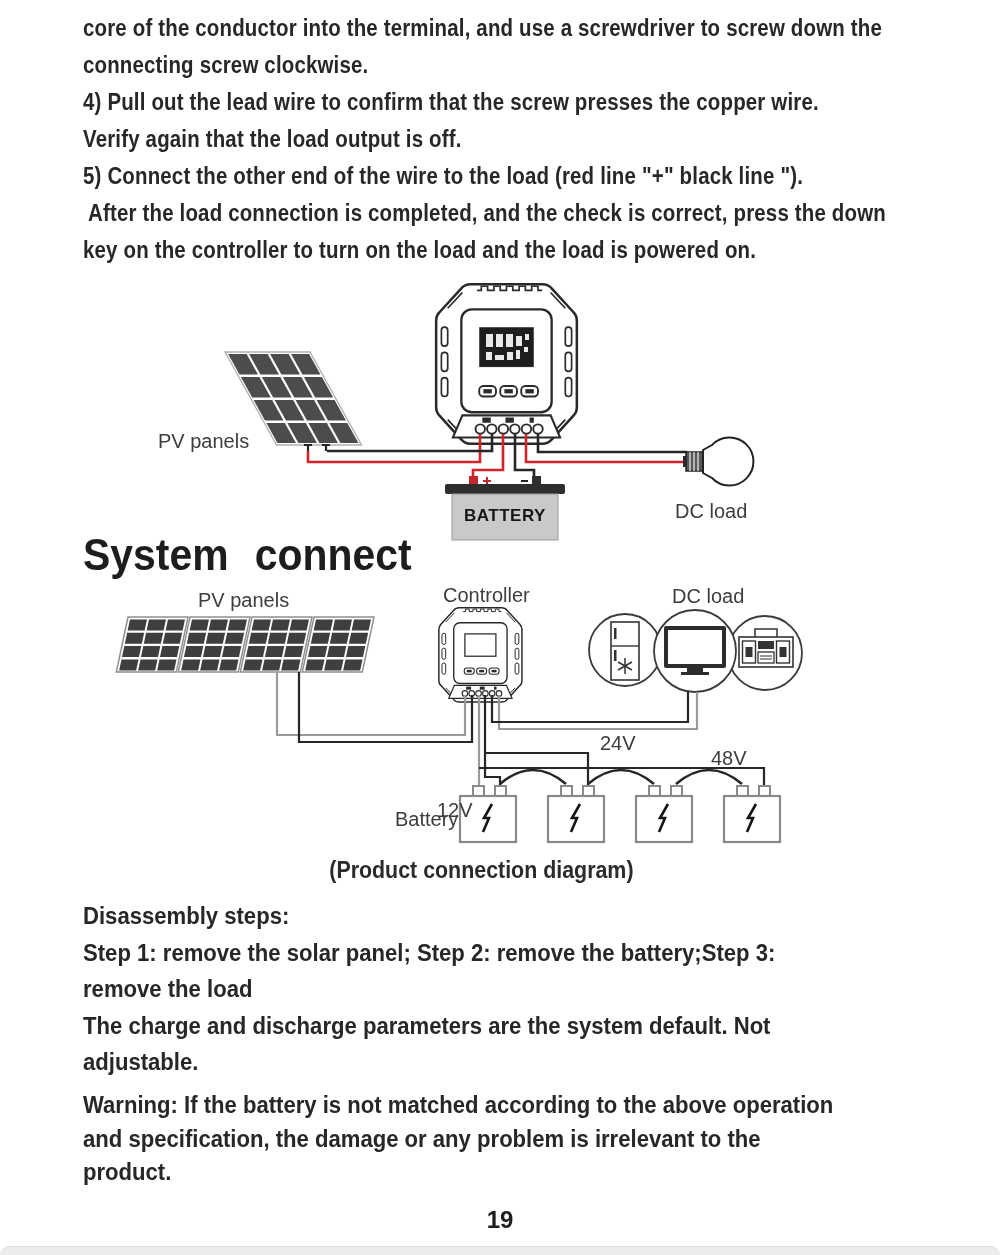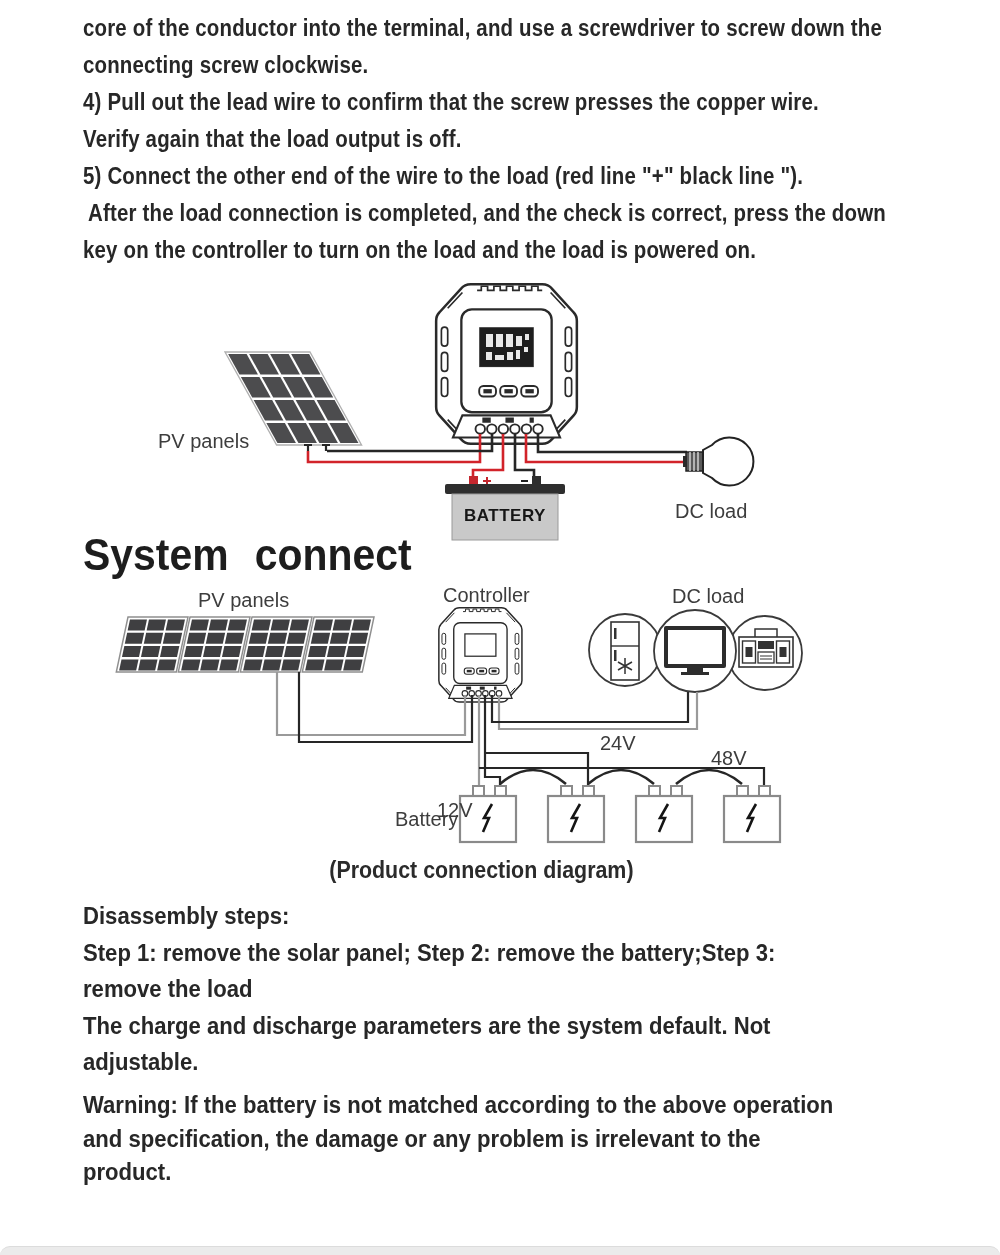--- a/index.html
+++ b/index.html
@@ -254,15 +254,16 @@
     <div class="line">remove the load</div>
     <div class="line">The charge and discharge parameters are the system default. Not</div>
     <div class="line">adjustable.</div>
   </div>
   <div class="abs warntxt">
     <div class="line">Warning: If the battery is not matched according to the above operation</div>
     <div class="line">and specification, the damage or any problem is irrelevant to the</div>
     <div class="line">product.</div>
   </div>
 
+  <div class="abs pageno">19</div>
   <div class="abs bottombar"></div>
 
 </div>
 
 </body></html>

